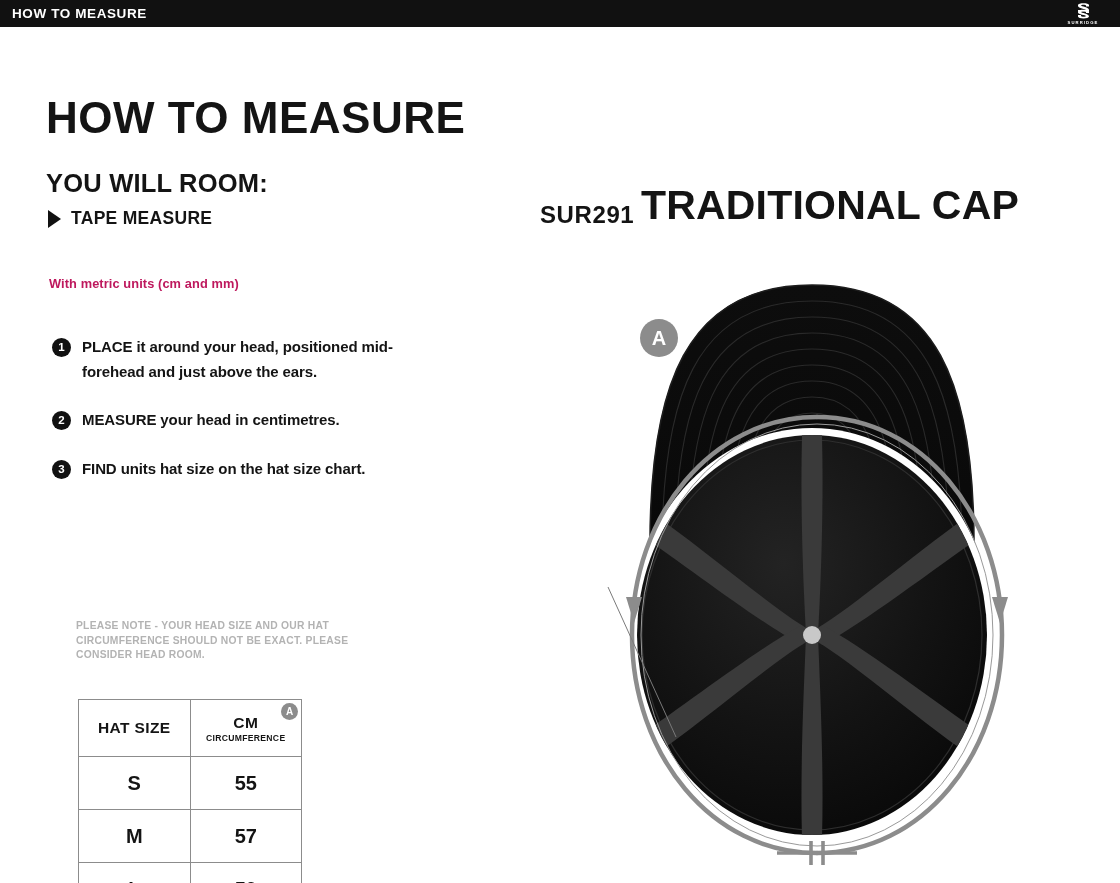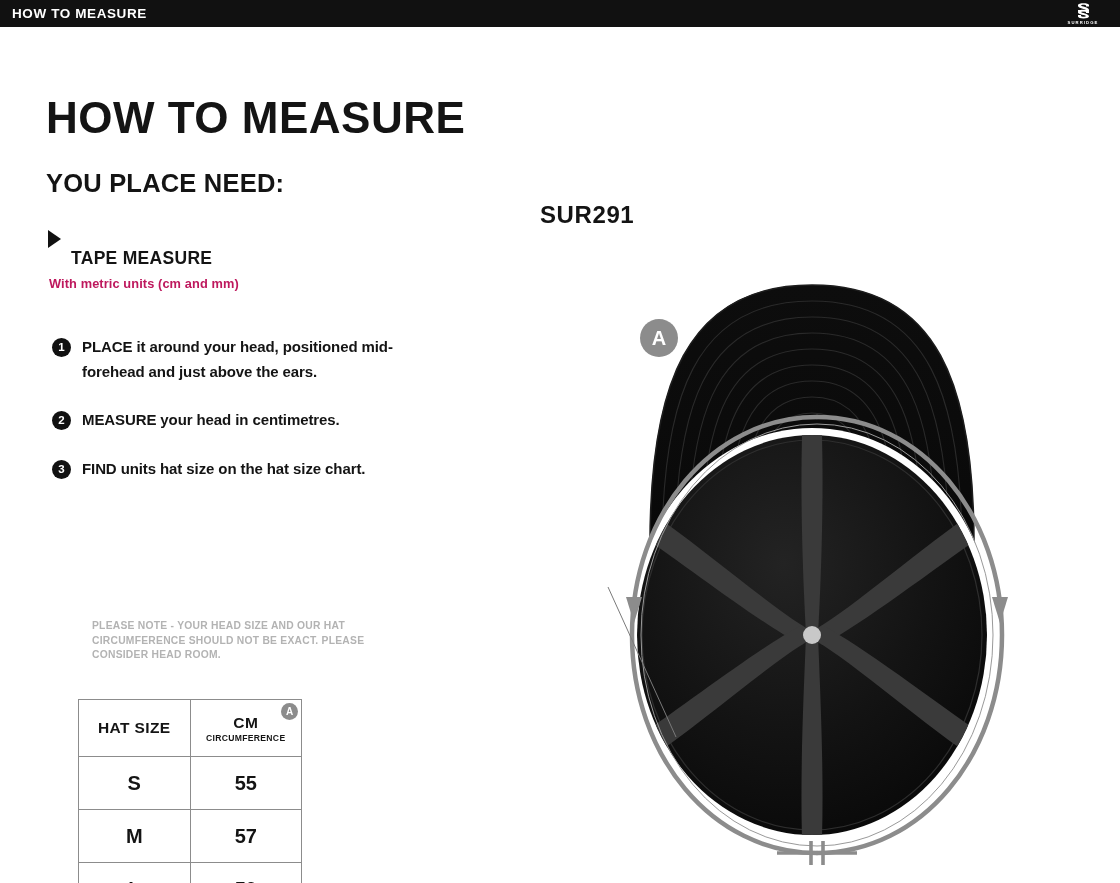--- a/index.html
+++ b/index.html
@@ -99,21 +99,20 @@
     border-left: 13px solid #111111;
     border-top: 9px solid transparent;
     border-bottom: 9px solid transparent;
     margin-right: 10px;
   }
   #tool-label {
     font-size: 17.5px;
     font-weight: bold;
     letter-spacing: 0.3px;
     color: #141414;
-    margin-top: 40px;
   }
   #tool-sub {
     position: absolute;
     left: 49px;
     top: 209px;
     font-size: 12.8px;
     font-weight: bold;
     color: #be185d;
     letter-spacing: 0.1px;
     margin-top: 40px;
@@ -148,21 +147,21 @@
   .step-text {
     font-size: 15px;
     font-weight: bold;
     line-height: 24.5px;
     color: #141414;
     letter-spacing: -0.1px;
   }
 
   #note {
     position: absolute;
-    left: 92px;
+    left: 76px;
     top: 592px;
     width: 320px;
     font-size: 10.3px;
     font-weight: bold;
     line-height: 14.7px;
     letter-spacing: 0.25px;
     color: #b3b3b3;
   }
 
   
@@ -283,21 +282,21 @@
       <path d="M4 19 C4 14, 26 14, 26 19 L26 22 L20 22 L20 20 C20 18, 10 18, 10 20 C10 22, 26 23, 26 29 C26 34, 4 34, 4 29 L4 26 L10 26 L10 28 C10 30, 20 30, 20 28 C20 26, 4 25, 4 21 Z" fill="#ffffff"></path>
     </svg>
     <div id="brand-word">SURRIDGE</div>
   </div>
 </div>
 
 <div id="left-col">
 
   <h1 id="page-title">HOW TO MEASURE</h1>
 
-  <h2 id="need-heading">YOU PLACE NEED:</h2>
+  <h2 id="need-heading">YOU WILL ROOM:</h2>
 
   <div id="tool-row">
     <span id="tape-triangle"></span>
     <span id="tool-label">TAPE MEASURE</span>
   </div>
   <div id="tool-sub">With metric units (cm and mm)</div>
 
   <div id="steps">
     <div class="step">
       <span class="step-num">1</span>
@@ -340,20 +339,21 @@
       <tr>
         <td>L</td>
         <td>59</td>
       </tr>
     </tbody>
   </table>
 </div>
 
 <div id="right-col">
 
+  <h2 id="product-title">TRADITIONAL CAP</h2>
   <div id="product-code">SUR291</div>
 
   <svg id="cap-diagram" viewBox="0 0 640 610">
     <defs>
       <radialGradient id="crownGrad" cx="42%" cy="32%" r="78%">
         <stop offset="0%" stop-color="#232323"></stop>
         <stop offset="55%" stop-color="#131313"></stop>
         <stop offset="100%" stop-color="#070707"></stop>
       </radialGradient>
       <linearGradient id="peakGrad" x1="0" y1="0" x2="0" y2="1">

